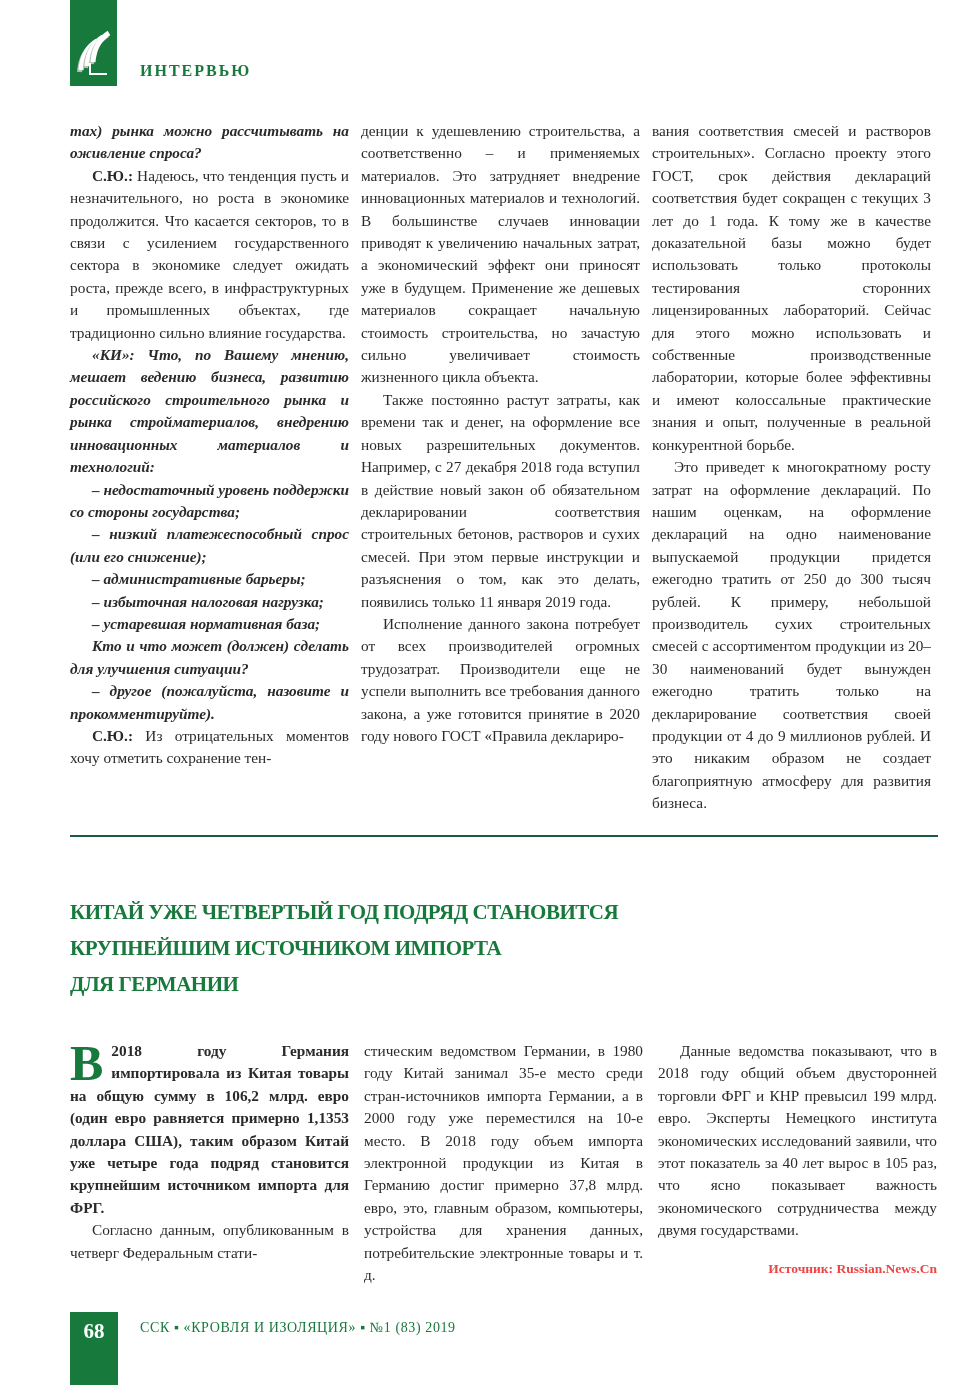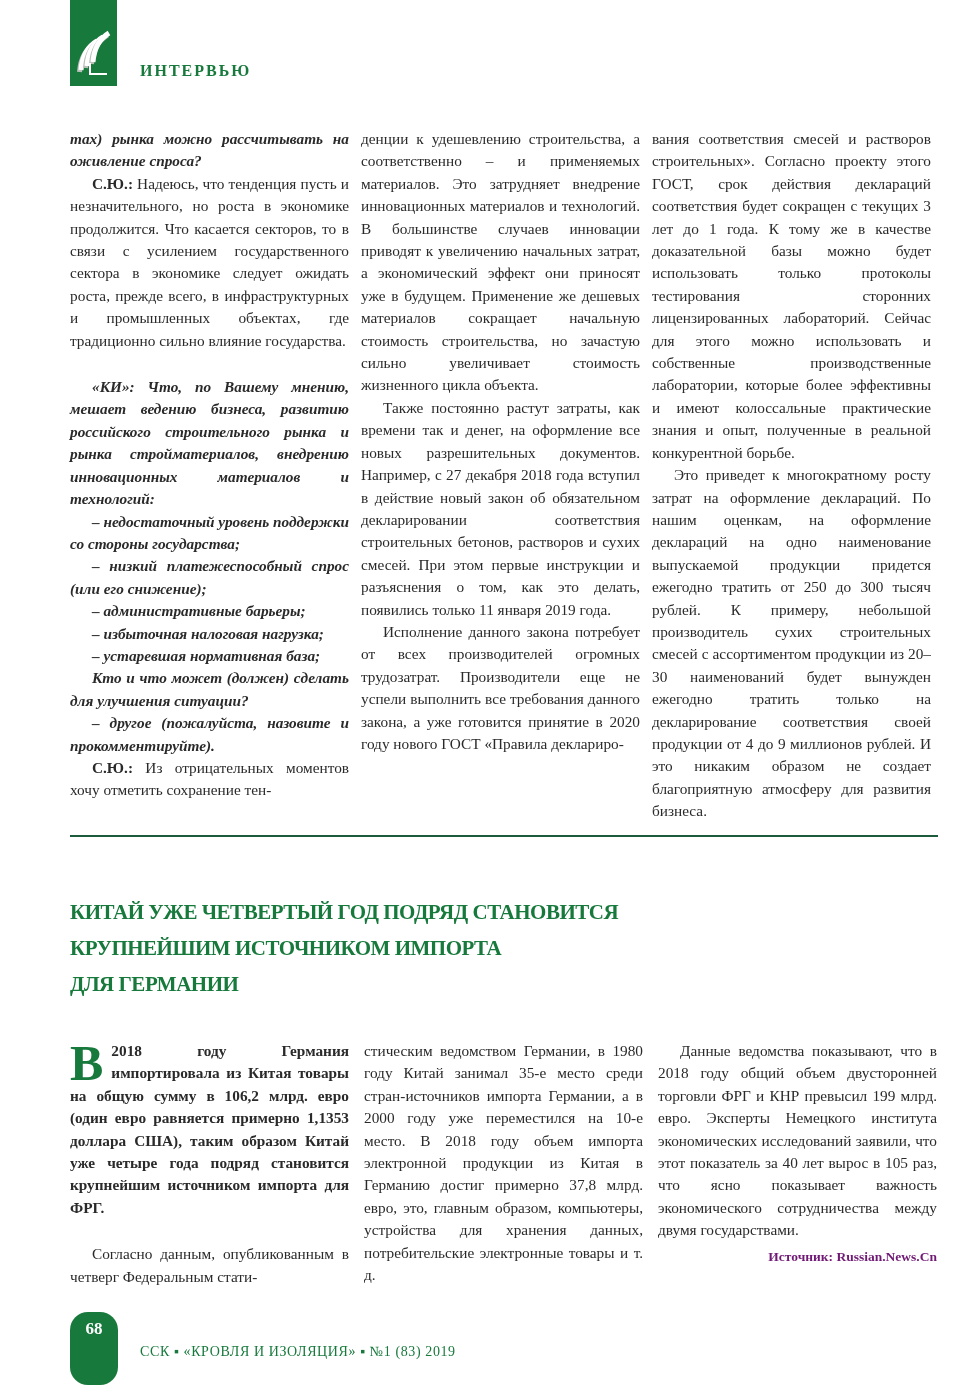--- a/index.html
+++ b/index.html
@@ -10,50 +10,50 @@
   }
   
   .logo{position:absolute;left:70px;top:0;width:47px;height:86px;background:var(--green,#17793c);}
   .logo svg{position:absolute;left:0;top:0;}
   .section-label{
     position:absolute;left:140px;top:62px;color:var(--green,#17793c);
     font-weight:bold;font-size:16px;letter-spacing:2px;
   }
   
   .row{position:absolute;left:70px;width:868px;display:flex;gap:15px;}
-  .row-interview{top:128px;gap:12px;}
+  .row-interview{top:120px;gap:12px;}
   .row-article{top:1040px;}
   .col{width:279px;text-align:justify;font-size:15.3px;line-height:22.4px;}
   .para{margin:0;}
   .para.indent{text-indent:22px;}
-  .para.gap{margin-top:24px;}
+  .para.gap{}
   .q,.item{font-weight:bold;font-style:italic;}
   .speaker{font-weight:bold;margin-top:37px;}
   .lead{font-weight:bold;}
-  .source{font-weight:bold;text-align:right;font-size:13.5px;margin-top:4px;color:#701a75;}
+  .source{font-weight:bold;text-align:right;font-size:13.5px;margin-top:16px;color:#ef4444;}
   .dropcap{
     float:left;color:var(--green,#17793c);font-weight:bold;
     font-size:50px;line-height:40px;margin:3px 8px 0 0;
   }
   
   .divider{position:absolute;left:70px;top:835px;width:868px;height:2px;background:var(--divider,#1c5b3c);}
   .headline{
     position:absolute;left:70px;top:894px;width:868px;
     color:var(--green,#17793c);font-weight:bold;font-size:21px;line-height:36px;
     letter-spacing:-0.5px;
   }
   
   .pagenum-box{
     position:absolute;left:70px;top:1312px;width:48px;height:73px;
     background:var(--green,#17793c);color:#ffffff;text-align:center;
-    font-weight:bold;font-size:17px;padding-top:7px;box-sizing:border-box;border-radius:18px;
+    font-weight:bold;font-size:21px;padding-top:7px;box-sizing:border-box;
   }
   .footer-line{
     position:absolute;left:140px;top:1320px;color:var(--green,#17793c);
-    font-size:14px;letter-spacing:0.6px;margin-top:24px;
+    font-size:14px;letter-spacing:0.6px;
   }
 </style>
 </head>
 <body>
 
 <div class="page" style="--green: #17793C; --divider: #1C5B3C; --text: #2A2A2A;">
 
   <div class="logo">
     <svg width="47" height="86" viewBox="0 0 47 86">
       <g fill="none" stroke-linecap="butt">

